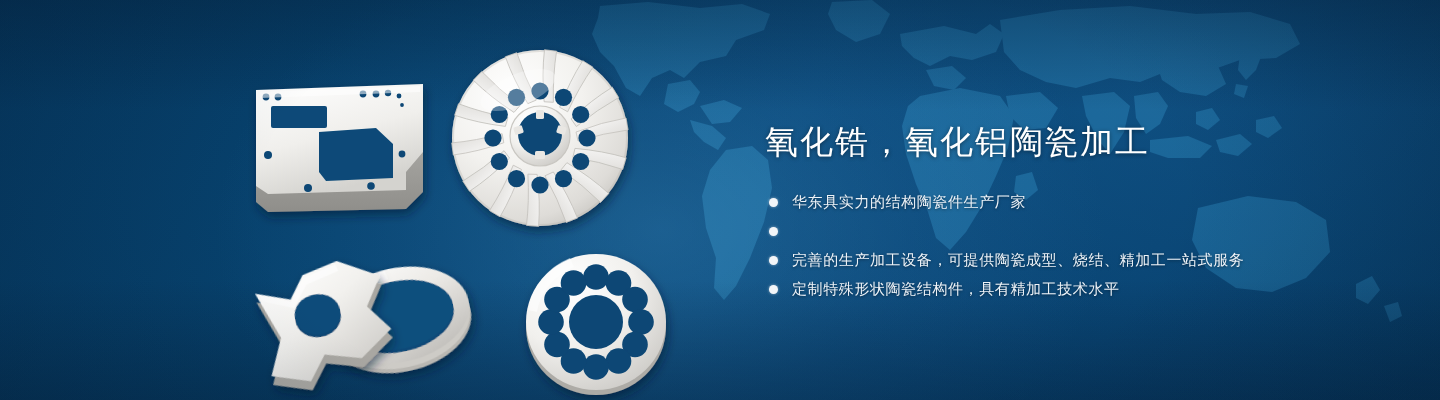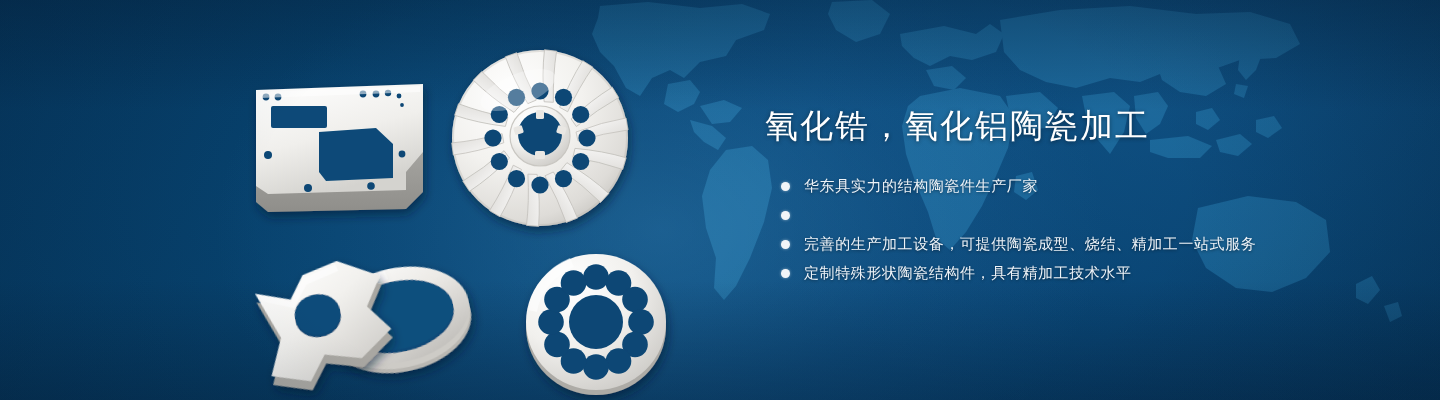--- a/index.html
+++ b/index.html
@@ -35,28 +35,28 @@
     position:absolute;left:0;bottom:0;width:100%;height:120px;pointer-events:none;
     background:linear-gradient(0deg,rgba(4,30,55,.40),rgba(4,30,55,0));
   }
 
   
   #products{position:absolute;left:230px;top:40px;width:470px;height:345px;}
   #products svg{display:block;overflow:visible;}
 
   
   #textblock{
-    position:absolute;left:765px;top:104px;width:620px;
+    position:absolute;left:765px;top:120px;width:620px;
   }
   #title{
     font-size:33px;line-height:44px;color:#ffffff;letter-spacing:2px;
     font-weight:400;margin:0 0 26px 0;white-space:nowrap;
     text-shadow:0 1px 4px rgba(0,0,0,.45);
   }
-  ul#bullets{list-style:none;margin:12px;padding:0;}
+  ul#bullets{list-style:none;margin:0;padding:0;}
   ul#bullets li{
     display:flex;align-items:center;
     height:25px;margin:0 0 4px 0;
   }
   .dot{
     width:9px;height:9px;border-radius:50%;
     background:#f2f5f8;flex:0 0 auto;margin:0 14px 0 4px;
     box-shadow:0 0 3px rgba(255,255,255,.5);
   }
   .btext{

